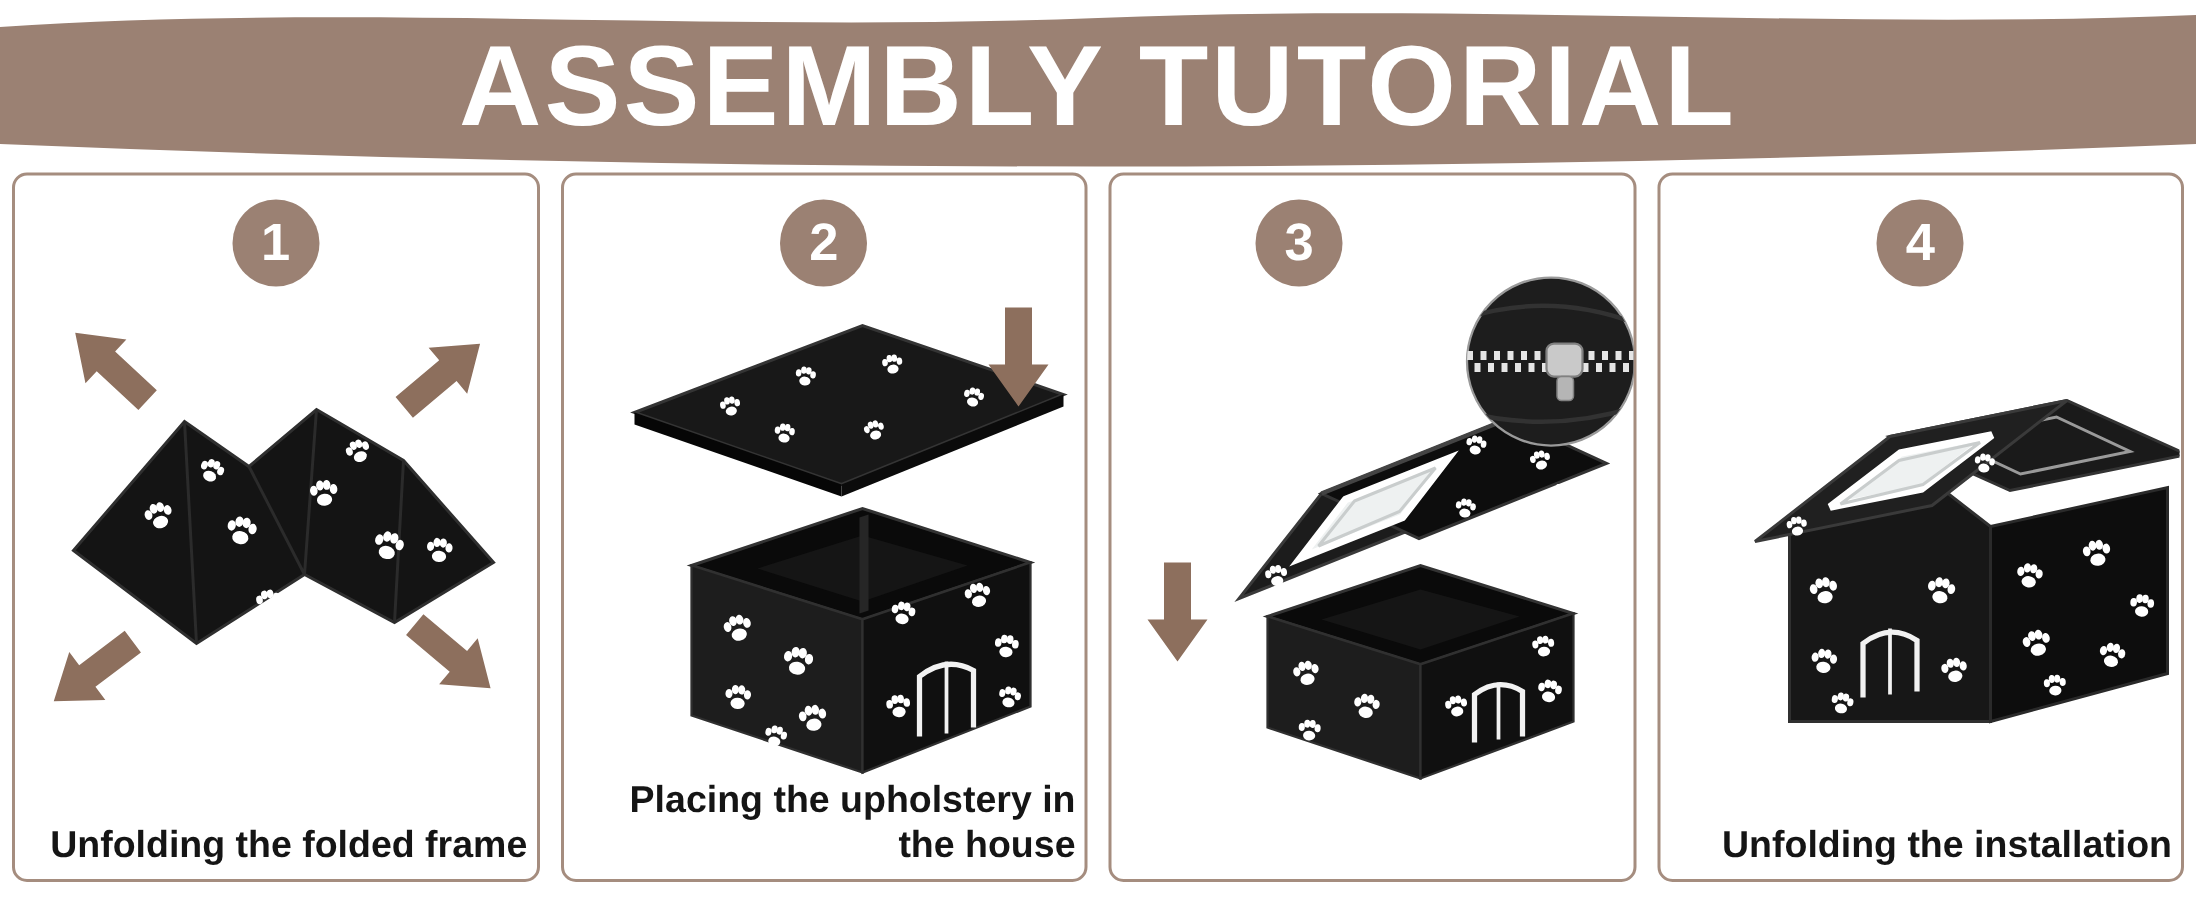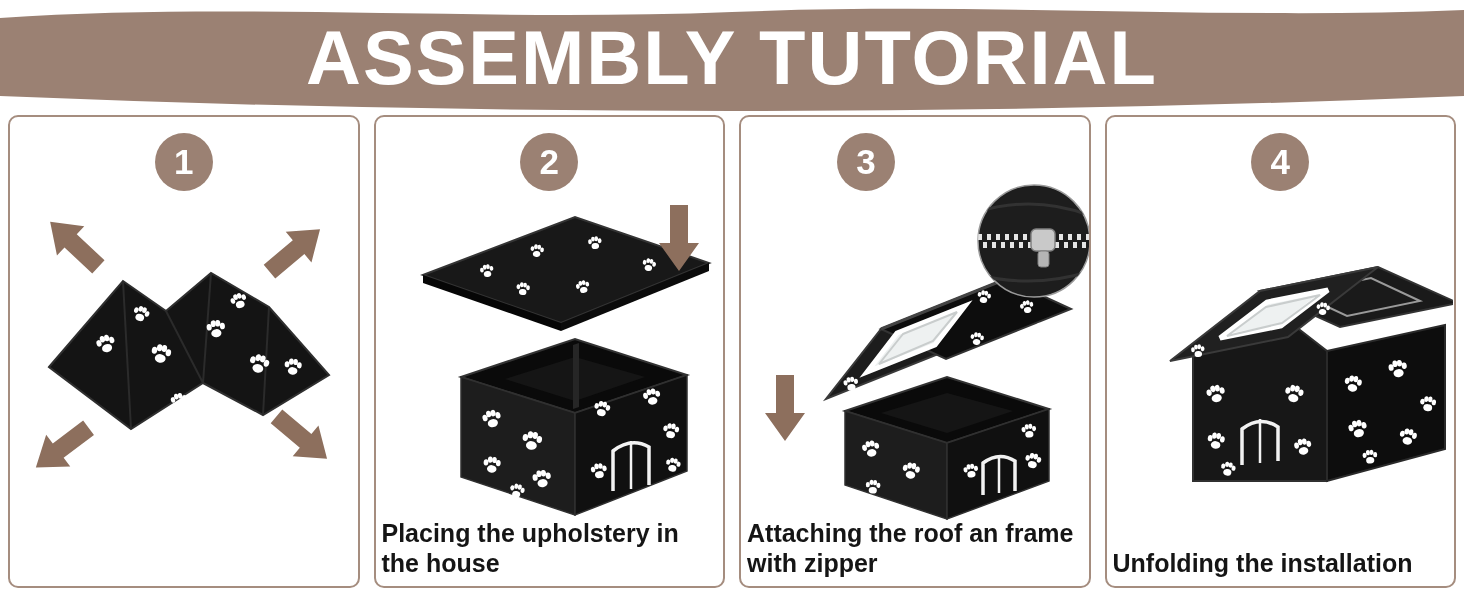--- a/index.html
+++ b/index.html
@@ -25,21 +25,21 @@
   
   .cards{position:absolute;top:115px;left:0;right:0;height:473px;
     display:flex;gap:14px;padding:0 8px;}
   .card{flex:1;position:relative;background:#ffffff;border:2px solid var(--card-border);
     border-radius:10px;overflow:hidden;}
   .badge{position:absolute;top:16px;left:50%;transform:translateX(-50%);
     width:58px;height:58px;border-radius:50%;background:var(--badge-brown);
     color:#fff;font-size:35px;font-weight:700;display:flex;align-items:center;justify-content:center;z-index:2;}
   .card.shift-badge .badge{left:36%;}
   .illus{display:block;margin:62px auto 0;}
-  .caption{position:absolute;bottom:8px;left:6px;right:6px;text-align:left;
+  .caption{position:absolute;bottom:8px;left:6px;right:6px;text-align:right;
     font-size:25px;font-weight:700;line-height:1.18;color:var(--caption-text);}
 </style>
 </head>
 <body>
 
 <svg width="0" height="0" style="position:absolute" aria-hidden="true">
   <defs>
     <g id="paw">
       <ellipse cx="0" cy="2.8" rx="3.4" ry="2.7"></ellipse>
       <ellipse cx="-4.4" cy="-1.6" rx="1.7" ry="2.2"></ellipse>
@@ -83,20 +83,21 @@
             <use href="#paw" xlink:href="#paw" transform="translate(168,222) scale(1.3) rotate(-10)"></use>
           </g>
         </g>
         <g fill="#8d6f5d">
           <use href="#fat-arrow" xlink:href="#fat-arrow" transform="translate(64,66) rotate(-137)"></use>
           <use href="#fat-arrow" xlink:href="#fat-arrow" transform="translate(283,72) rotate(-40)"></use>
           <use href="#fat-arrow" xlink:href="#fat-arrow" transform="translate(52,268) rotate(143)"></use>
           <use href="#fat-arrow" xlink:href="#fat-arrow" transform="translate(290,258) rotate(40)"></use>
         </g>
       </svg>
+      <div class="caption">Unfolding the folded frame</div>
     </div>
 
     <div class="card">
       <div class="badge">
         <span>2</span>
       </div>
       <svg class="illus" width="345" height="340" viewBox="0 0 345 340">
         <g>
           <polygon points="46,96 198,38 332,84 184,144" fill="#181818" stroke="#343434" stroke-width="2"></polygon>
           <polygon points="46,96 184,144 184,152 46,104" fill="#060606"></polygon>
@@ -180,21 +181,20 @@
           <g clip-path="url(#zipclip)">
             <path d="M233,34 Q293,14 353,38" stroke="#323232" stroke-width="3" fill="none"></path>
             <path d="M230,94 Q293,112 356,90" stroke="#323232" stroke-width="3" fill="none"></path>
             <line x1="237" y1="58" x2="349" y2="58" stroke="#e5e5e5" stroke-width="6" stroke-dasharray="4 5"></line>
             <line x1="237" y1="66" x2="349" y2="66" stroke="#e5e5e5" stroke-width="6" stroke-dasharray="4 5" stroke-dashoffset="4"></line>
             <rect x="290" y="50" width="24" height="22" rx="5" fill="#c9c9c9" stroke="#808080" stroke-width="1.5"></rect>
             <rect x="297" y="72" width="11" height="16" rx="3" fill="#b5b5b5" stroke="#808080" stroke-width="1"></rect>
           </g>
         </g>
       </svg>
-      <div class="caption">Attaching the roof an frame with zipper</div>
     </div>
 
     <div class="card">
       <div class="badge">
         <span>4</span>
       </div>
       <svg class="illus" width="345" height="335" viewBox="0 0 345 335">
         <g>
           <polygon points="85,178 152,120 219,172 219,302 85,302" fill="#171717" stroke="#303030" stroke-width="2"></polygon>
           <polygon points="219,172 337,146 337,270 219,302" fill="#0d0d0d" stroke="#2a2a2a" stroke-width="2"></polygon>

